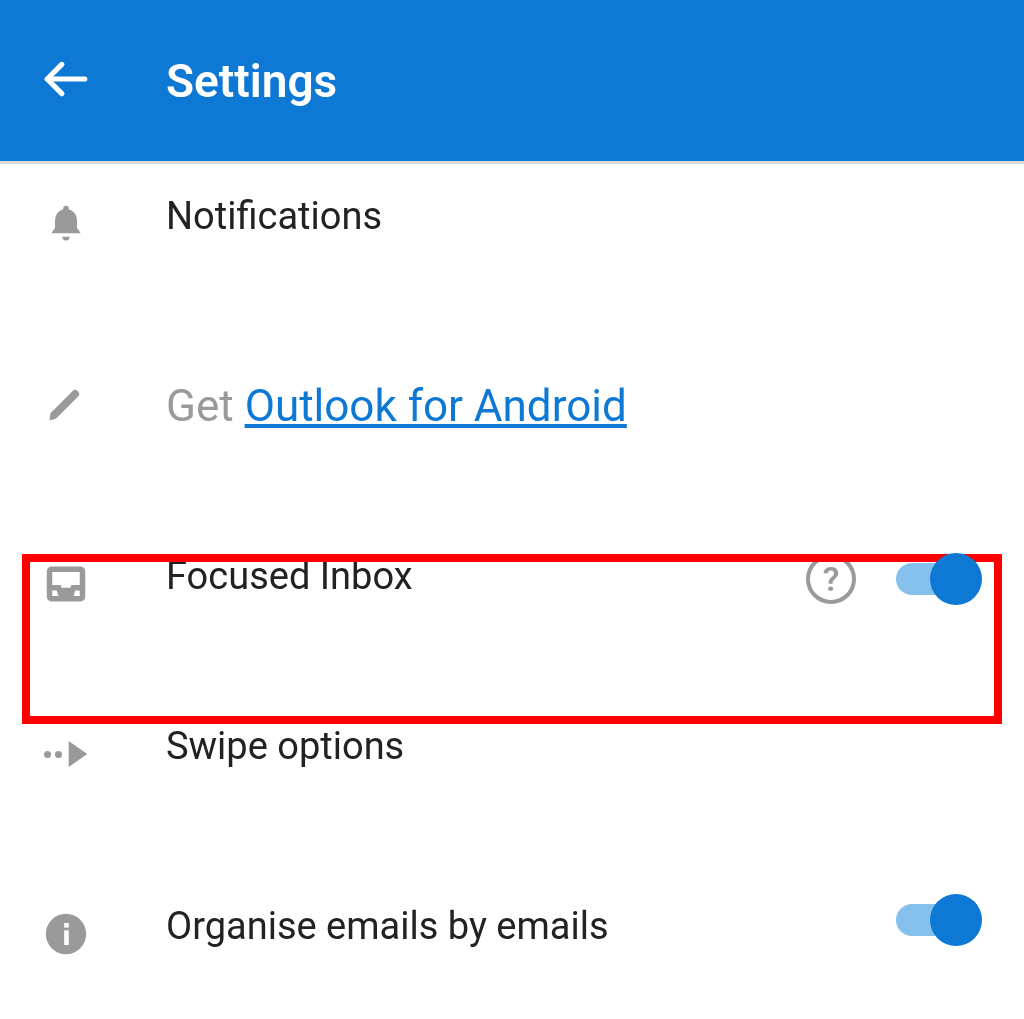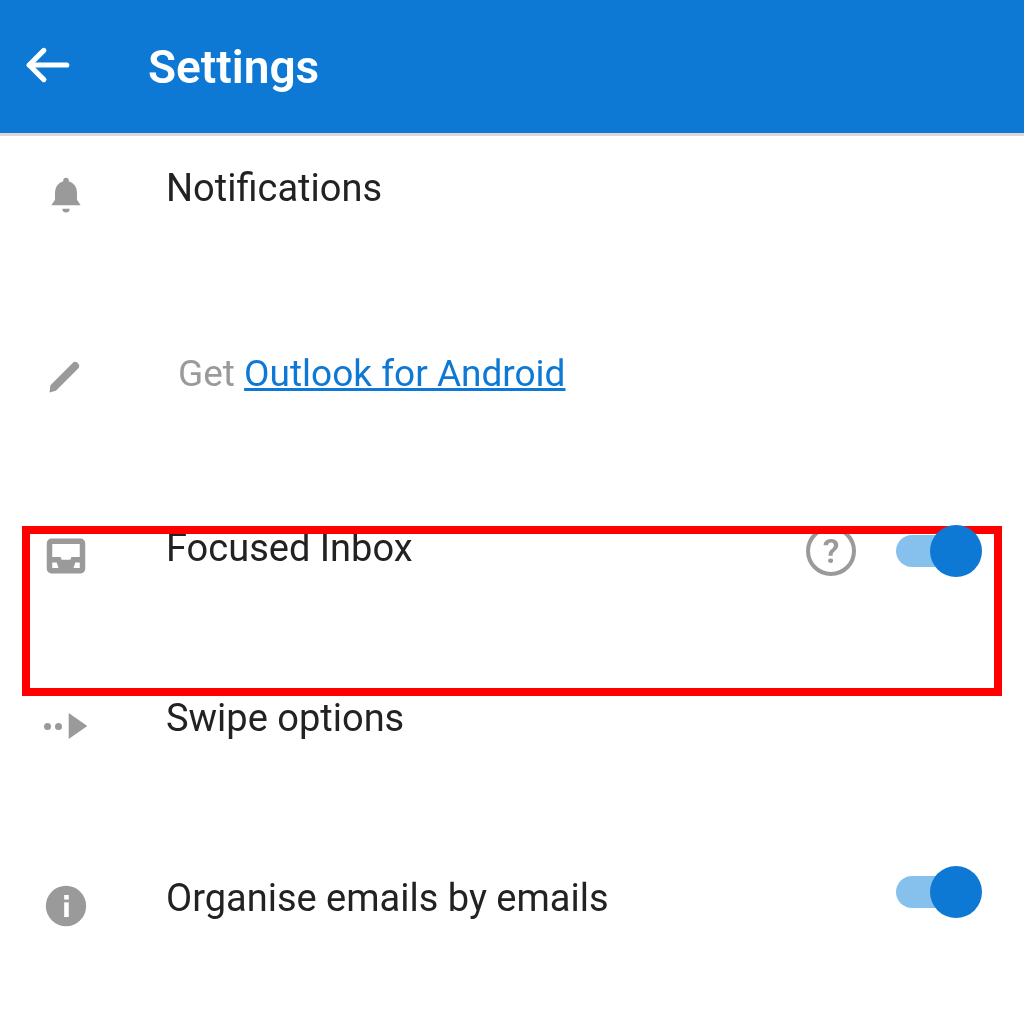--- a/index.html
+++ b/index.html
@@ -1,22 +1,22 @@
 <!DOCTYPE html>
 <html><head>
 <meta charset="utf-8">
 <style>
   * { box-sizing: border-box; margin: 0; padding: 0; }
   html, body { width: 1024px; height: 1019px; font-family: -apple-system, "Segoe UI", Roboto, Arial, sans-serif; background: #ffffff; }
   .header {
-    height: 136px;
+    height: 164px;
     background: #0d79d4;
     display: flex;
     align-items: center;
-    padding-left: 18px;
+    padding-left: 36px;
     border-bottom: 3px solid #d9d9d9;
   }
   .back-btn {
     width: 60px; height: 60px;
     display: flex; align-items: center; justify-content: center;
     color: #fff;
     cursor: pointer;
   }
   .header-title {
     color: #fff;
@@ -42,23 +42,22 @@
     flex: 1;
     display: flex; flex-direction: column; justify-content: center;
   }
   .item-label {
     font-size: 38px;
     color: #222;
     font-weight: 400;
   }
   .item-sub {
     margin-top: 6px;
-    font-size: 37px;
+    font-size: 44px;
     color: #9a9a9a;
-    margin-left: 12px;
   }
   .item-sub .link {
     color: #0d79d4;
     text-decoration: underline;
     cursor: pointer;
   }
   .item-right {
     display: flex;
     align-items: center;
     gap: 40px;

